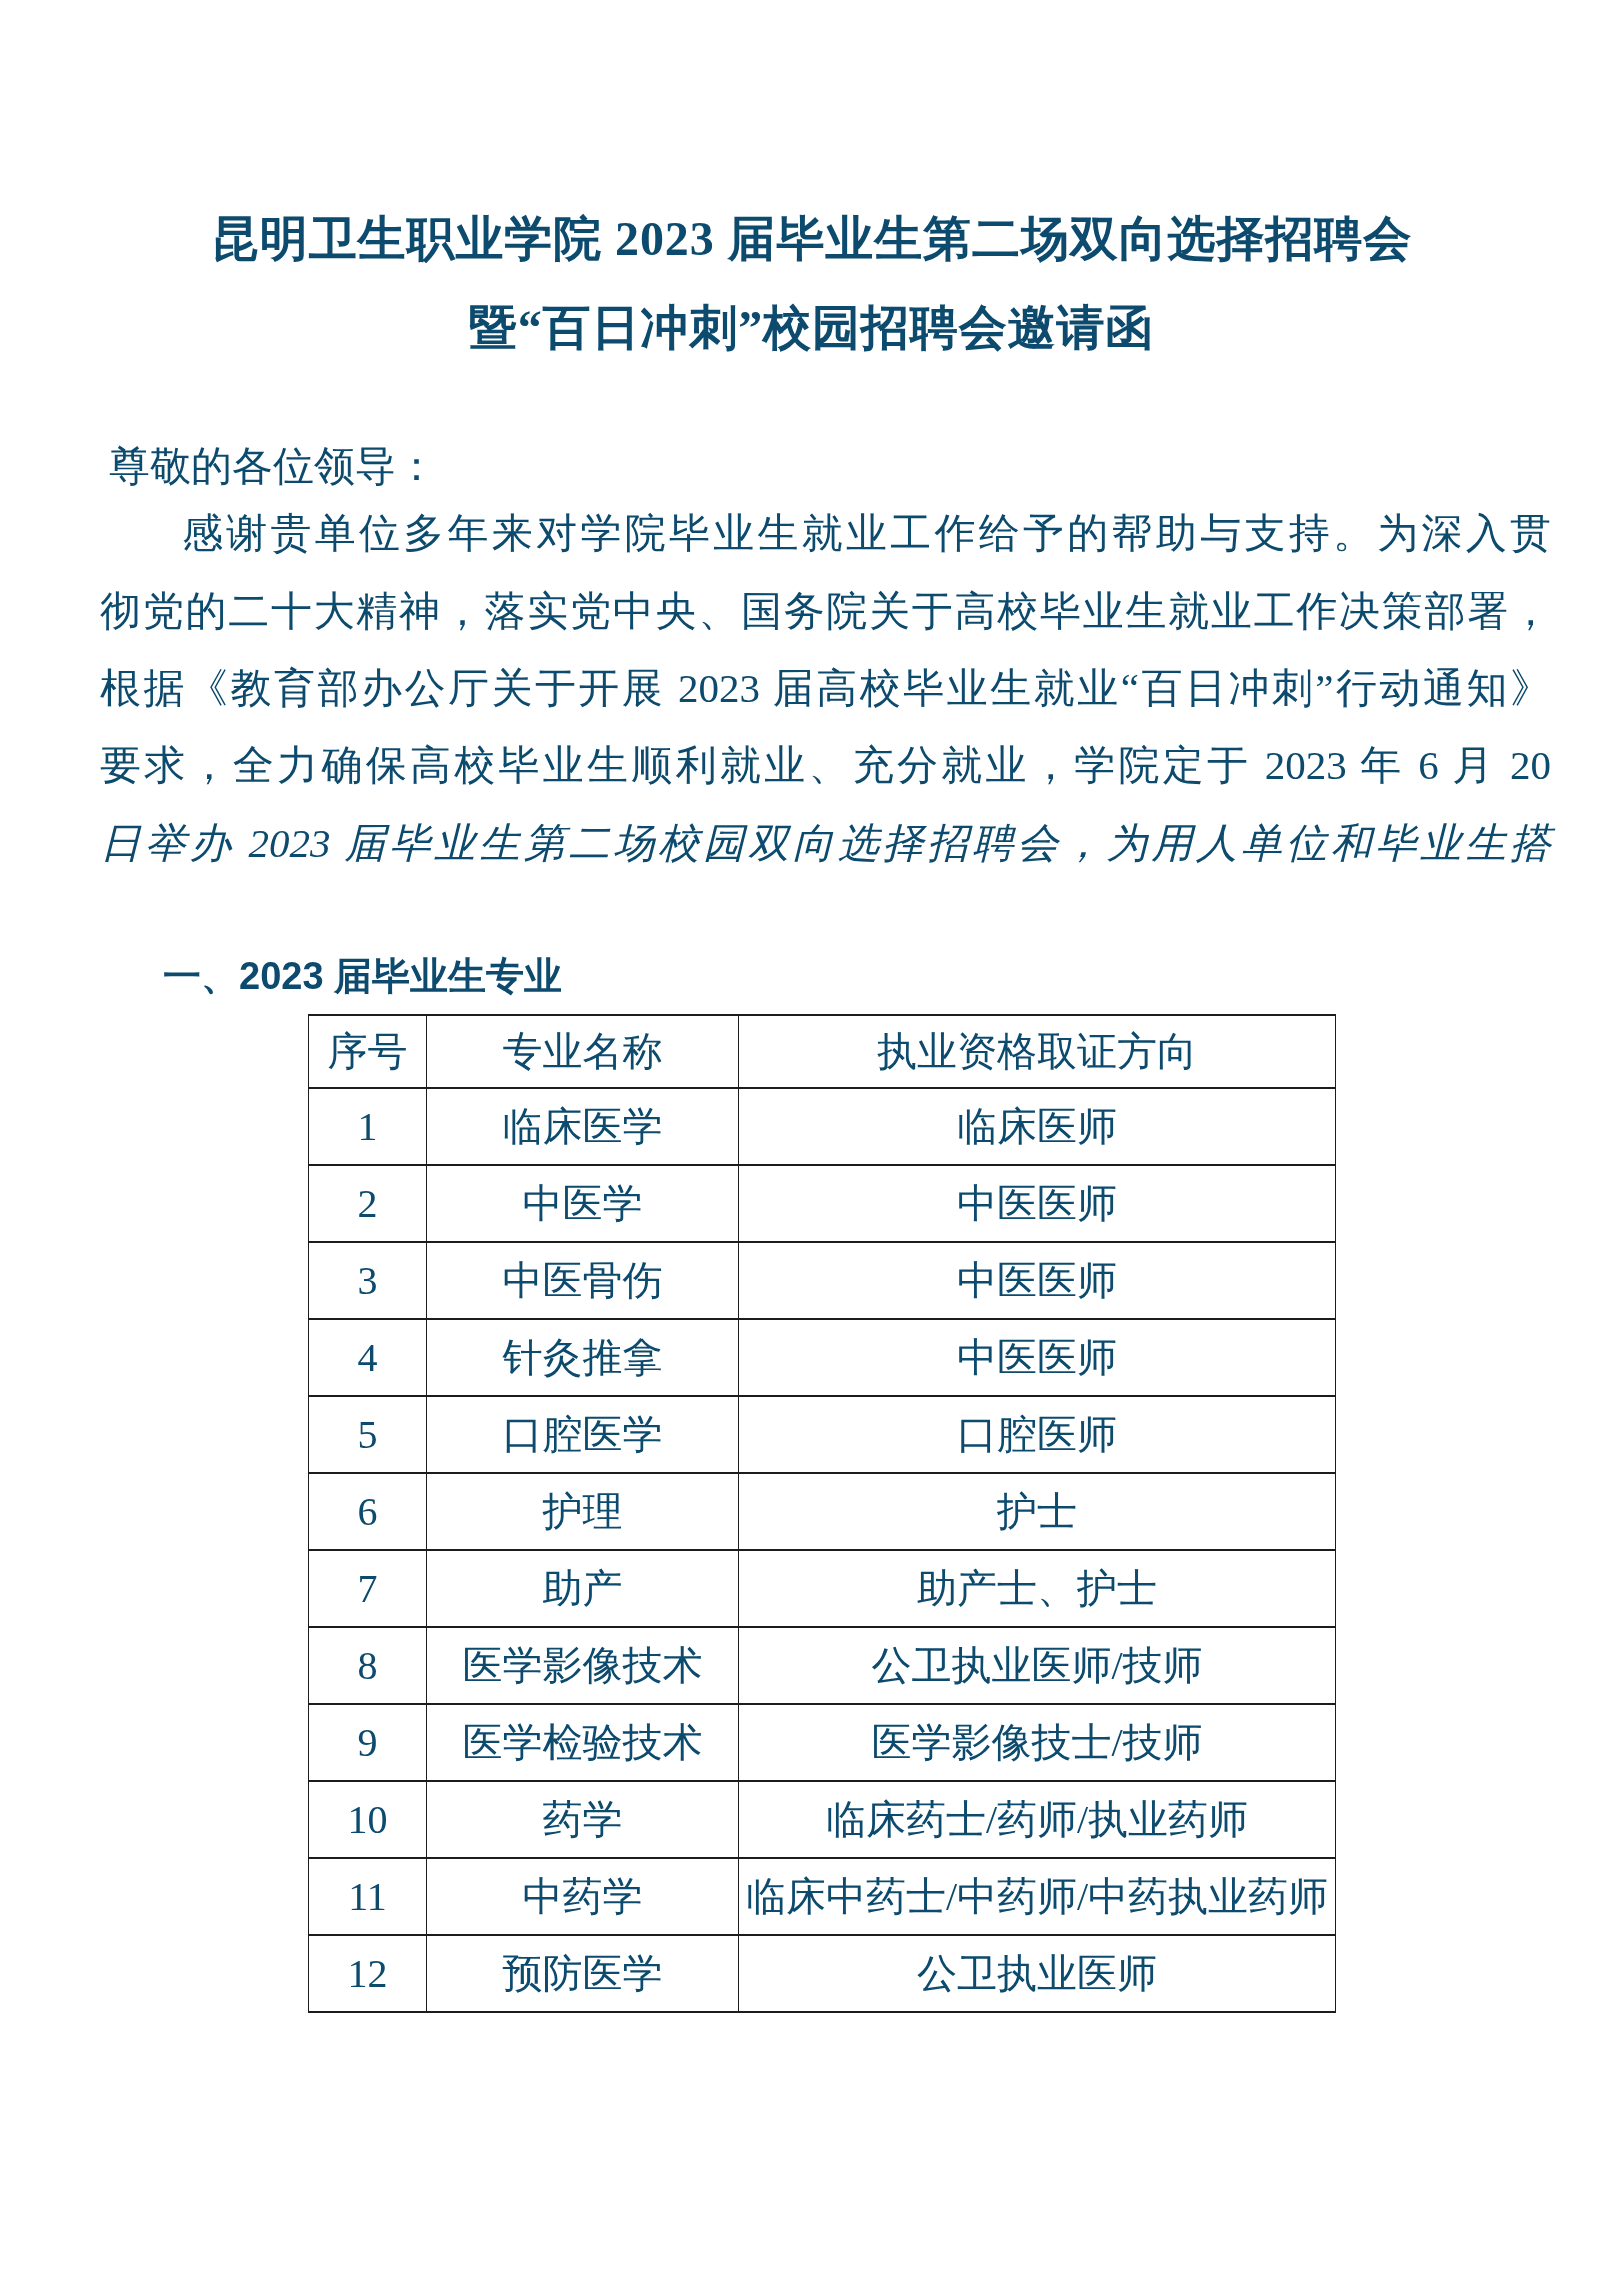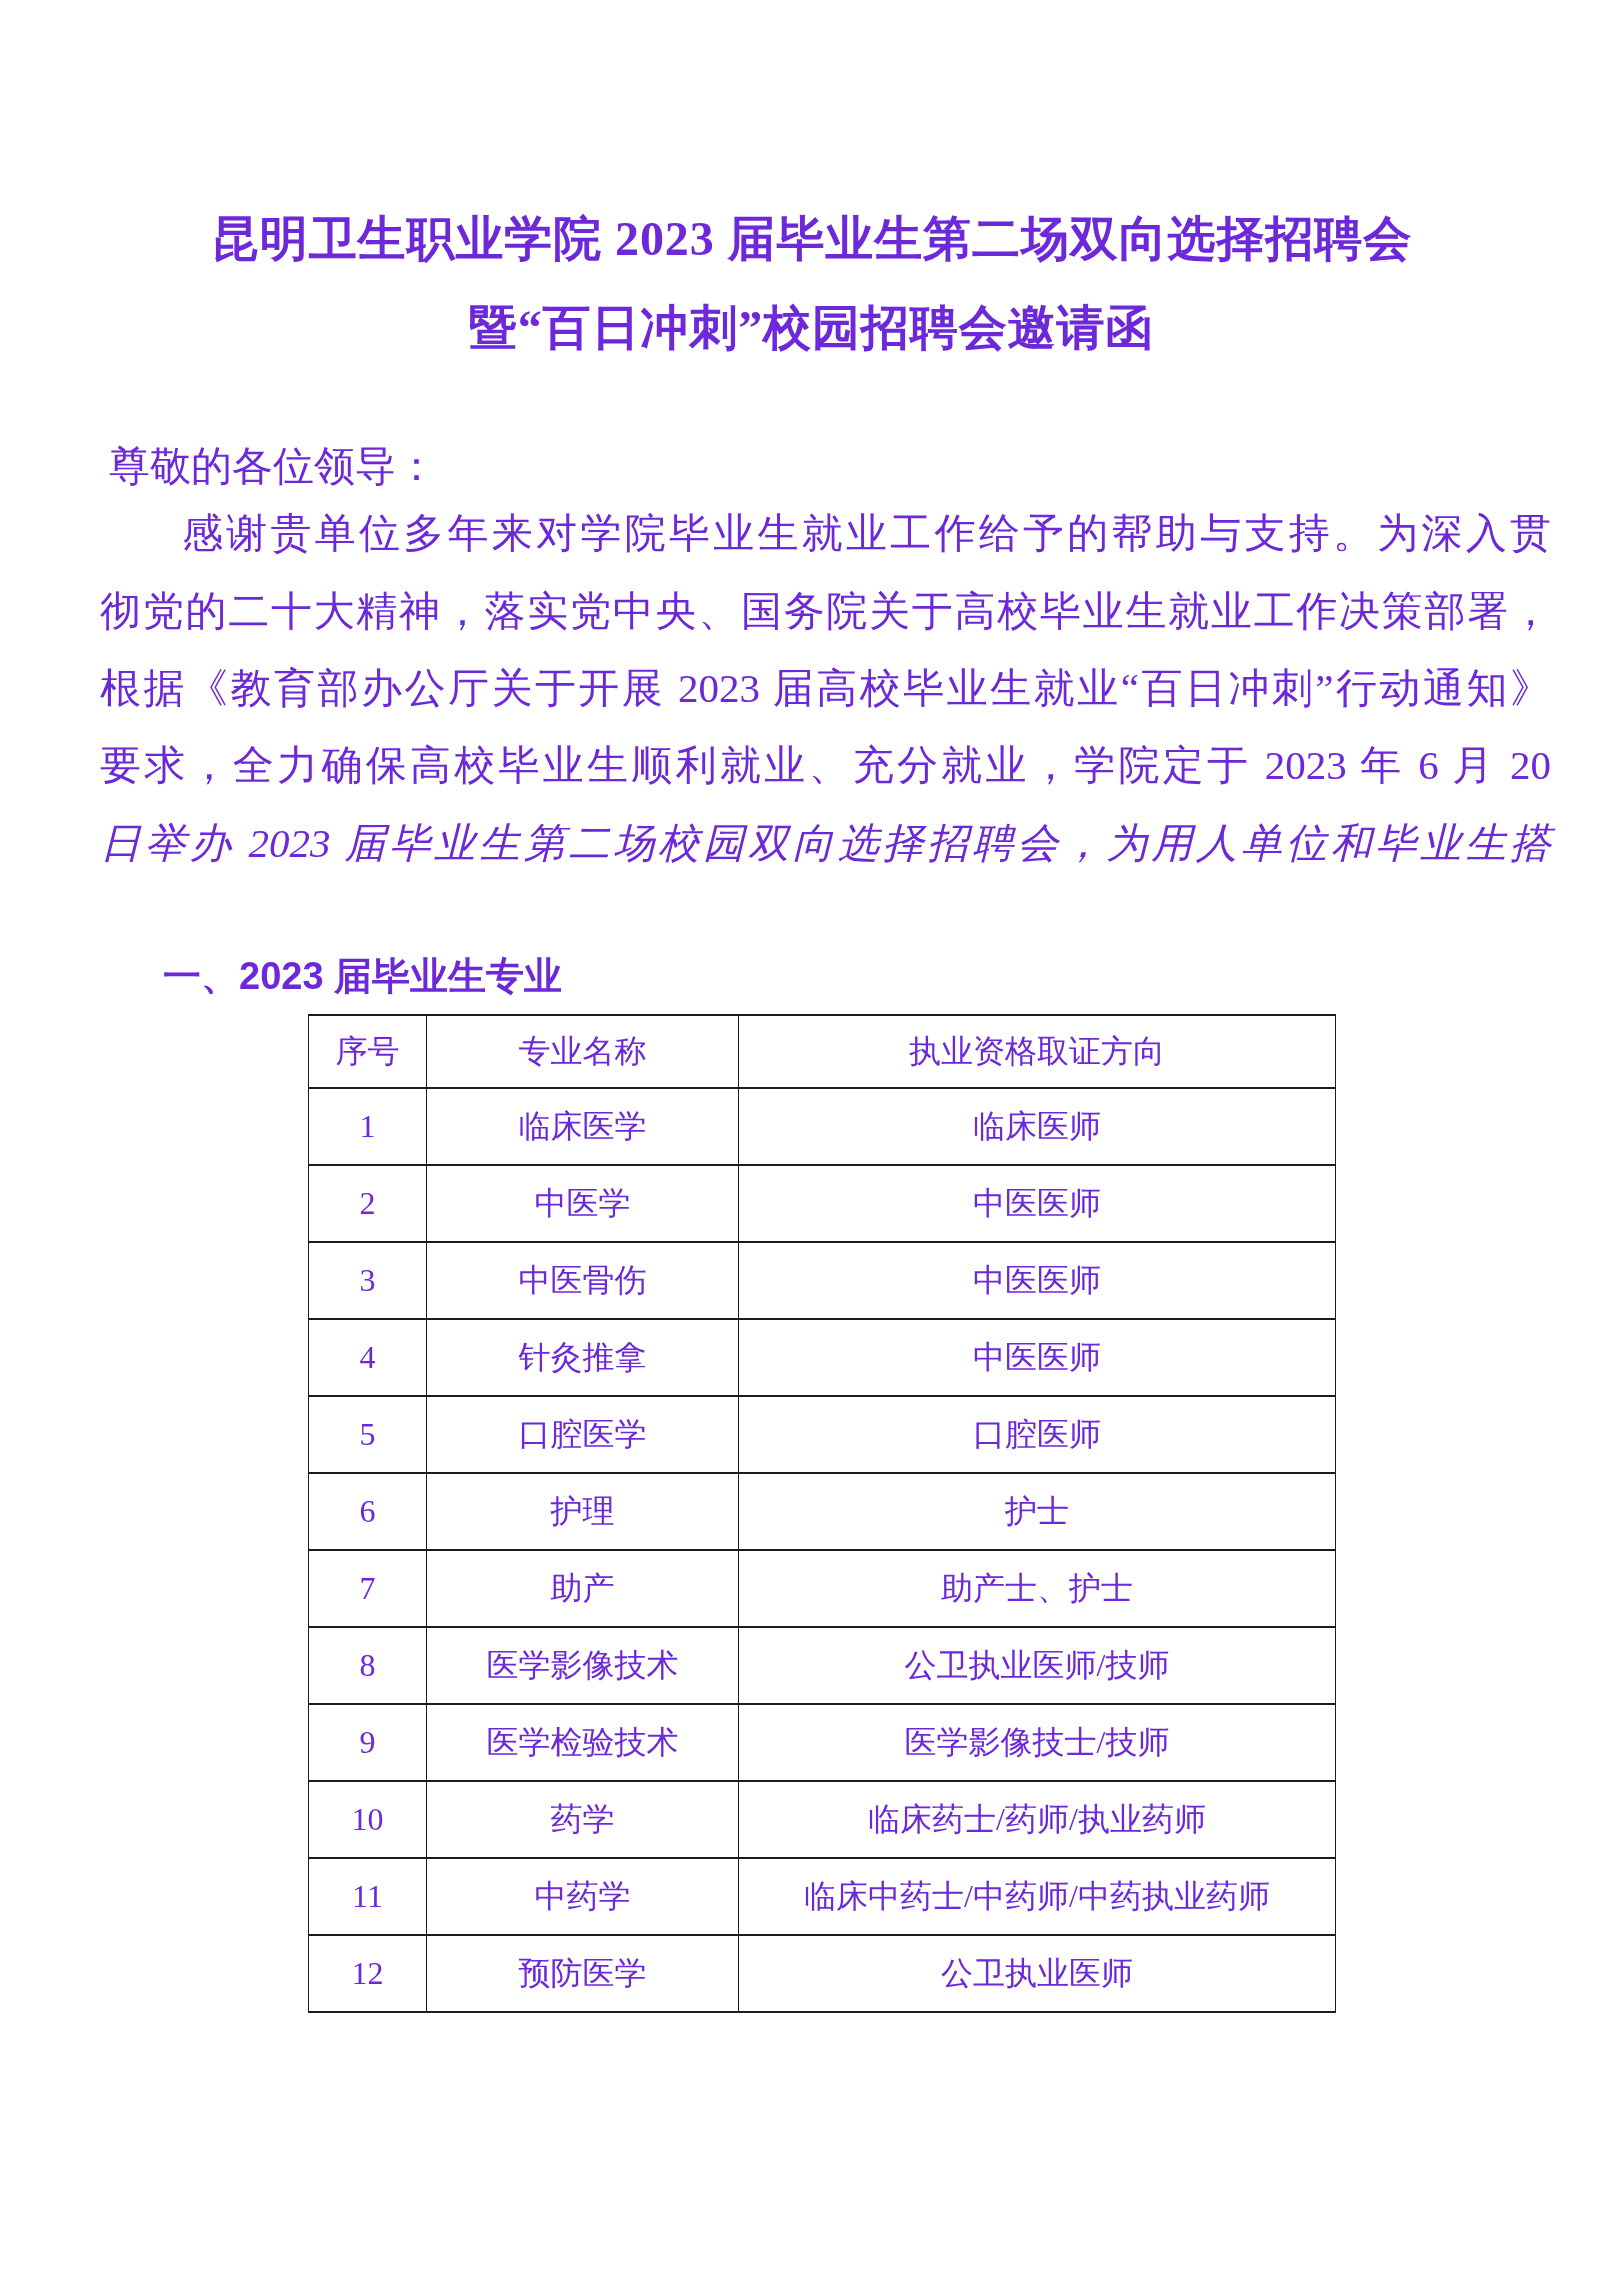--- a/index.html
+++ b/index.html
@@ -5,21 +5,21 @@
   html, body {
     margin: 0;
     padding: 0;
     background: #ffffff;
   }
   .page {
     position: relative;
     width: 1623px;
     height: 2295px;
     background: #ffffff;
-    color: #6d28d9;
+    color: #0c4a6e;
     font-family: "Liberation Serif", "DejaVu Serif", serif;
     overflow: hidden;
   }
   .title {
     position: absolute;
     left: 0;
     width: 100%;
     margin: 0;
     text-align: center;
     font-weight: bold;
@@ -75,21 +75,21 @@
   }
   table.majors th,
   table.majors td {
     border: 1.7px solid #1c1c1c;
     border-top-width: 2.6px;
     border-bottom-width: 2.6px;
     padding: 0;
     text-align: center;
     vertical-align: middle;
     font-weight: normal;
-    font-size: 32px;
+    font-size: 40px;
     font-family: "Liberation Serif", "DejaVu Serif", serif;
     overflow: hidden;
   }
   table.majors thead tr { height: 73px; }
   table.majors tbody tr { height: 77px; }
   td.num { font-size: 35px; }
 </style>
 </head>
 <body>
 

